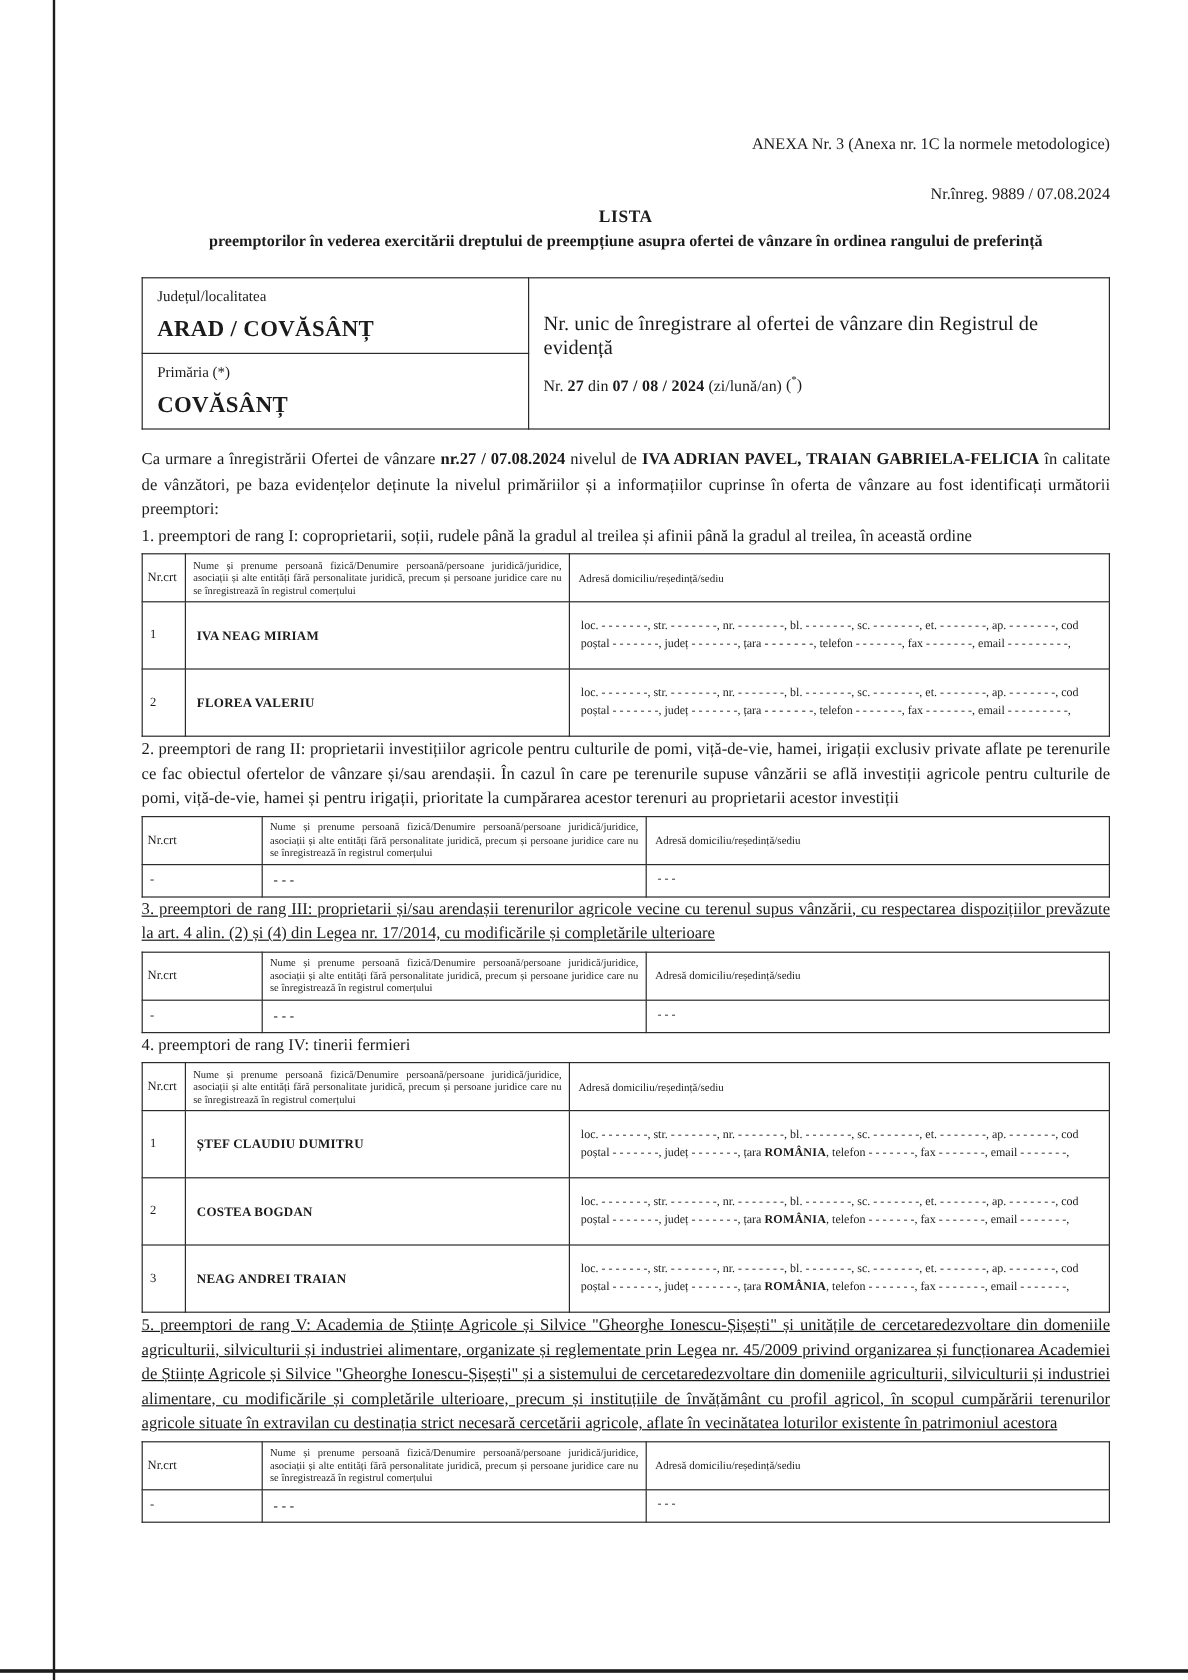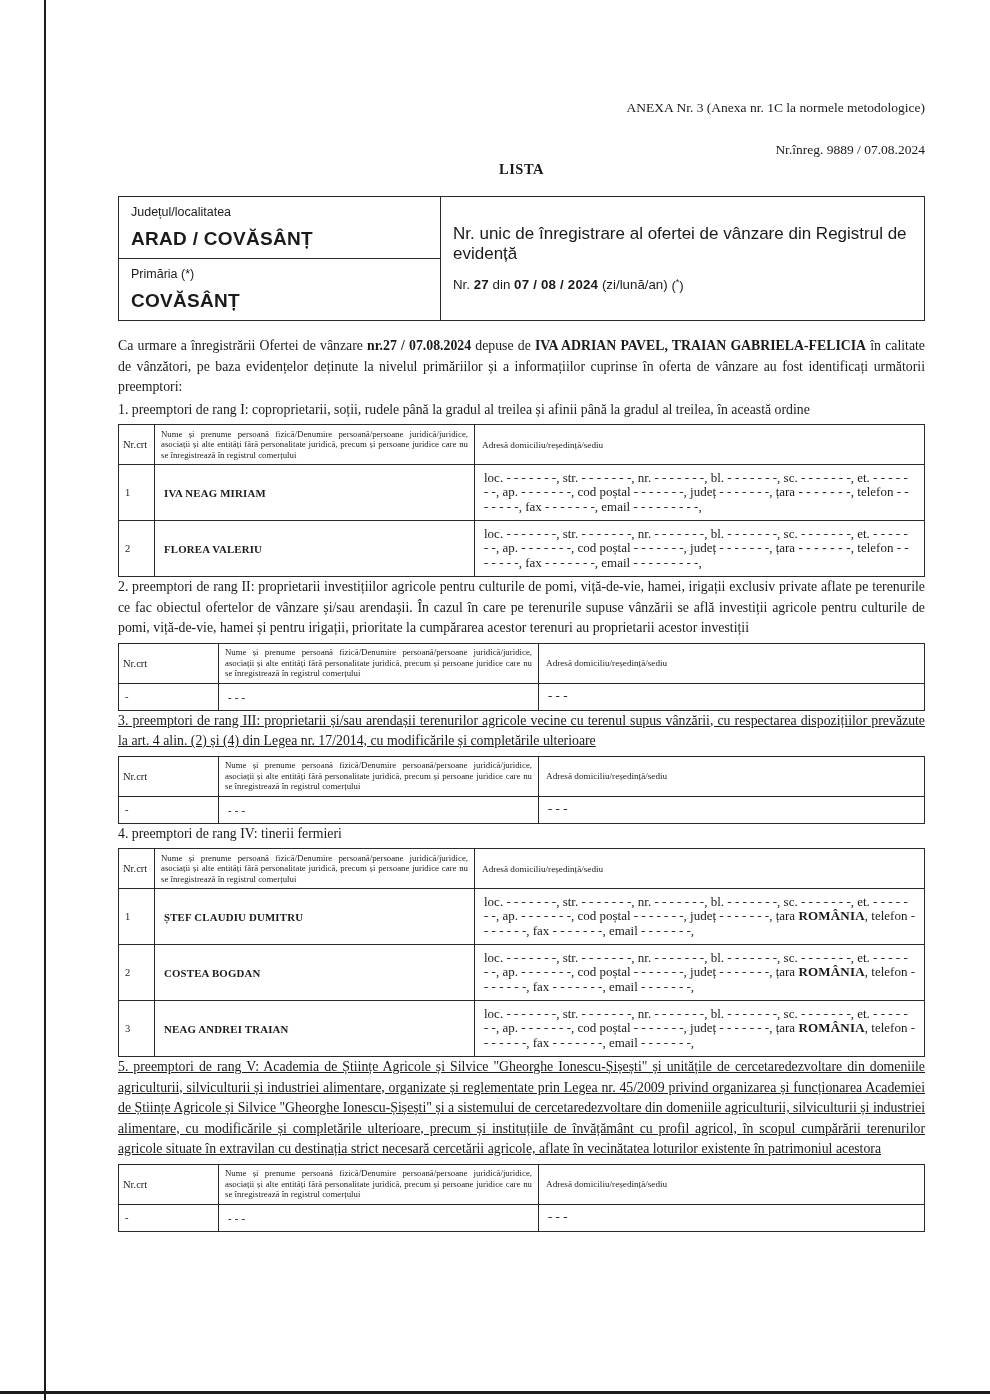--- a/index.html
+++ b/index.html
@@ -8,29 +8,29 @@
     width: 990px; height: 1400px;
     background: #ffffff;
     font-family: "Liberation Serif", serif;
     color: #1b1b1b;
     position: relative;
     overflow: hidden;
   }
   .scan-vline { position: absolute; left: 44px; top: 0; width: 2px; height: 1400px; background: #1c1c1c; }
   .scan-hline { position: absolute; left: 0; top: 1391px; width: 990px; height: 3px; background: #1c1c1c; }
 
-  .doc { position: absolute; left: 118px; top: 100px; width: 807px; }
+  .doc { position: absolute; left: 118px; top: 112px; width: 807px; }
 
   .hdr-right { text-align: right; font-size: 13.5px; }
   .hdr-right.anexa { margin-bottom: 26px; }
   .hdr-right.reg { margin-bottom: 3px; }
   .title { text-align: center; font-weight: bold; font-size: 14.5px; letter-spacing: 0.5px; margin: 1px 0 3px 0; }
   .subtitle { text-align: center; font-weight: bold; font-size: 13.4px; margin-bottom: 22px; }
 
-  table.info-table { width: 100%; border-collapse: collapse; font-family: Liberation Sans, sans-serif; margin-bottom: 15px; margin-top: 18px; }
+  table.info-table { width: 100%; border-collapse: collapse; font-family: Liberation Serif, serif; margin-bottom: 15px; margin-top: 18px; }
   table.info-table td { border: 1.6px solid #2b2b2b; padding: 8px 12px; vertical-align: middle; }
   td.info-left { width: 322px; height: 59px; }
   .info-label { font-size: 12.5px; margin-bottom: 9px; }
   .info-value { font-weight: bold; font-size: 19px; letter-spacing: 0.3px; }
   td.info-right { vertical-align: middle; }
   .reg-title { font-size: 17px; margin-bottom: 12px; }
   .reg-line { font-size: 13.3px; }
   .reg-line b { letter-spacing: 0.2px; }
   .reg-line sup { font-size: 9px; }
 
@@ -44,37 +44,38 @@
   table.ptable th, table.ptable td { border: 1.6px solid #2b2b2b; vertical-align: middle; margin-left: 48px; }
   col.c-nr-narrow { width: 36px; }
   col.c-nr-wide { width: 100px; }
   col.c-name { width: 320px; }
   th { font-weight: normal; }
   th.h-nr { font-size: 10.5px; text-align: left; padding: 2px 4px; }
   th.h-name { font-size: 8.8px; line-height: 10.5px; text-align: justify; padding: 3px 6px; }
   th.h-addr { font-size: 9.2px; text-align: left; padding: 3px 7px; }
   td.d-nr { font-size: 10.5px; text-align: left; padding: 2px 6px; }
   td.d-name { font-weight: bold; font-size: 10.8px; padding: 4px 9px; letter-spacing: 0.2px; }
-  td.d-addr { font-size: 13px; line-height: 14.5px; padding: 5px 9px; }
+  td.d-addr { font-size: 10px; line-height: 14.5px; padding: 5px 9px; }
   td.d-addr b { letter-spacing: 0.2px; }
   tr.row-tall td { height: 56px; }
   tr.row-short td { height: 27px; }
   tr.head-tall th { height: 40px; }
 </style>
 </head>
 <body>
 
 <div class="scan-vline"></div>
 <div class="scan-hline"></div>
 
 <div class="doc">
 
   <div class="hdr-right anexa">ANEXA Nr. 3 (Anexa nr. 1C la normele metodologice)</div>
   <div class="hdr-right reg">Nr.înreg. 9889 / 07.08.2024</div>
   <div class="title">LISTA</div>
+  <div class="subtitle">preemptorilor în vederea exercitării dreptului de preempțiune asupra ofertei de vânzare în ordinea rangului de preferință</div>
 
   <table class="info-table">
     <tbody>
         <tr>
       <td class="info-left">
         <div class="info-label">Județul/localitatea</div>
         <div class="info-value">ARAD / COVĂSÂNȚ</div>
       </td>
       <td class="info-right" rowspan="2">
         <div class="reg-title">Nr. unic de înregistrare al ofertei de vânzare din Registrul de evidență</div>
@@ -83,21 +84,21 @@
     </tr>
     <tr>
       <td class="info-left">
         <div class="info-label">Primăria (*)</div>
         <div class="info-value">COVĂSÂNȚ</div>
       </td>
     </tr>
   </tbody>
     </table>
 
-  <p class="para intro"><span>Ca urmare a înregistrării Ofertei de vânzare </span><b>nr.27 / 07.08.2024</b><span> depuse de </span><b>IVA ADRIAN PAVEL, TRAIAN GABRIELA-FELICIA</b><span> în calitate de vânzători, pe baza evidențelor deținute la nivelul primăriilor și a informațiilor cuprinse în oferta de vânzare au fost identificați următorii preemptori:</span></p>
+  <p class="para intro"><span>Ca urmare a înregistrării Ofertei de vânzare </span><b>nr.27 / 07.08.2024</b><span> nivelul de </span><b>IVA ADRIAN PAVEL, TRAIAN GABRIELA-FELICIA</b><span> în calitate de vânzători, pe baza evidențelor deținute la nivelul primăriilor și a informațiilor cuprinse în oferta de vânzare au fost identificați următorii preemptori:</span></p>
 
   <p class="para sec-heading">1. preemptori de rang I: coproprietarii, soții, rudele până la gradul al treilea și afinii până la gradul al treilea, în această ordine</p>
   <table class="ptable">
     <colgroup>
         <col class="c-nr-narrow">
         <col class="c-name">
         <col>
       </colgroup>
     <tbody>
         <tr class="head-tall">

